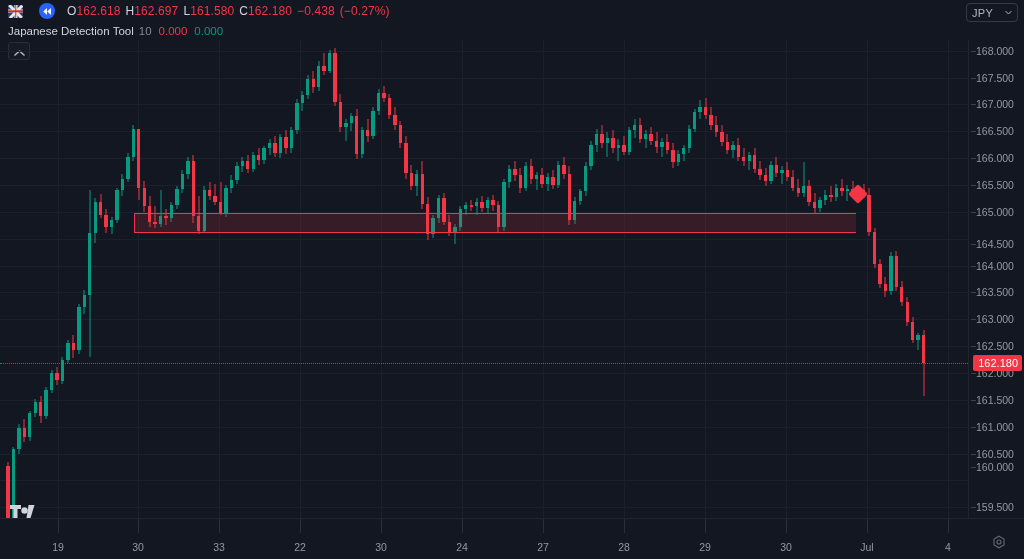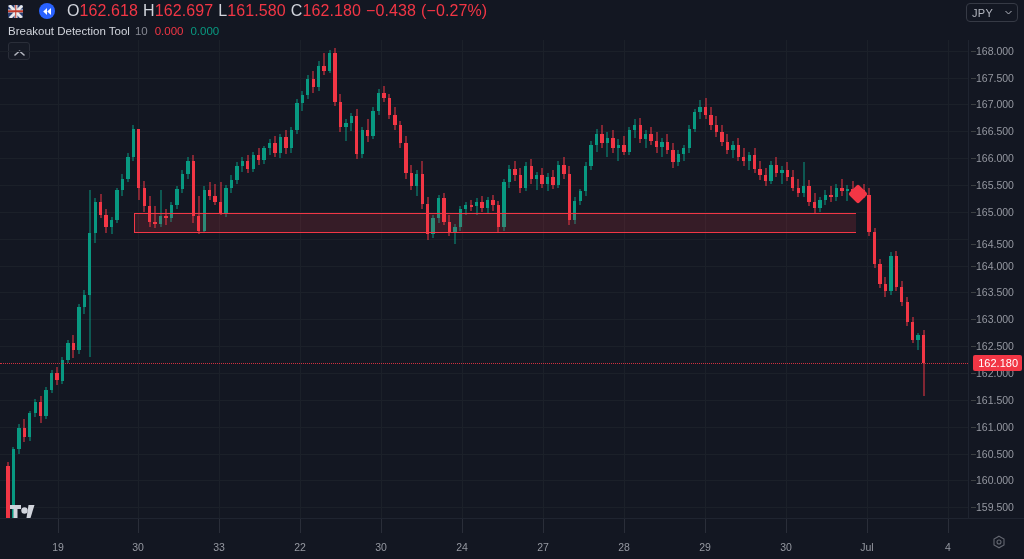--- a/index.html
+++ b/index.html
@@ -52,21 +52,21 @@
     color: #d1d4dc; font-size: 13px; font-weight: 400;
     letter-spacing: .1px;
   }
   .rewind-btn {
     width: 16px; height: 16px; border-radius: 50%;
     background: #2962ff; margin-left: 10px; margin-right: 12px;
     display: flex; align-items: center; justify-content: center;
     flex: 0 0 auto; cursor: pointer;
   }
   .rewind-btn svg { display: block; }
-  .ohlc { font-size: 16px; color: #d1d4dc; letter-spacing: .1px; }
+  .ohlc { font-size: 12px; color: #d1d4dc; letter-spacing: .1px; }
   .ohlc .lbl { color: #d1d4dc; }
   .ohlc .val-down { color: #f23645; }
   .ohlc .sep { display: inline-block; width: 5px; }
 
   .ind-name { color: #d1d4dc; font-size: 11.5px; }
   .ind-param { color: #868993; font-size: 11.5px; margin-left: 5px; }
   .ind-v1 { color: #f23645; font-size: 11.5px; margin-left: 7px; }
   .ind-v2 { color: #089981; font-size: 11.5px; margin-left: 7px; }
 
   
@@ -204,21 +204,21 @@
         <polygon points="5,1 5,8 1.2,4.5" fill="#ffffff"></polygon>
         <polygon points="9,1 9,8 5.2,4.5" fill="#ffffff"></polygon>
       </svg>
     </span>
     <span class="ohlc">
       <span class="lbl">O</span><span class="val-down">162.618</span><span class="sep"></span><span class="lbl">H</span><span class="val-down">162.697</span><span class="sep"></span><span class="lbl">L</span><span class="val-down">161.580</span><span class="sep"></span><span class="lbl">C</span><span class="val-down">162.180</span><span class="sep"></span><span class="val-down">−0.438</span><span class="sep"></span><span class="val-down">(−0.27%)</span>
     </span>
   </div>
 
   <div class="legend-row-2">
-    <span class="ind-name">Breakout Detection Tool</span>
+    <span class="ind-name">Japanese Detection Tool</span>
     <span class="ind-param">10</span>
     <span class="ind-v1">0.000</span>
     <span class="ind-v2">0.000</span>
   </div>
 
   <div class="jpy-select">
     <span class="txt">JPY</span>
     <span class="chev">
       <svg width="7" height="5" viewBox="0 0 7 5">
           <path d="M0.5 1 L3.5 4 L6.5 1" stroke="#b2b5be" stroke-width="1" fill="none"></path>
@@ -956,21 +956,21 @@
       <div class="axis-tick" style="top: 171.865px;">165.000<span class="axis-tick-dash" style="top: 50%;"></span></div>
       <div class="axis-tick" style="top: 204px;">164.500<span class="axis-tick-dash" style="top: 50%;"></span></div>
       <div class="axis-tick" style="top: 225.573px;">164.000<span class="axis-tick-dash" style="top: 50%;"></span></div>
       <div class="axis-tick" style="top: 252.427px;">163.500<span class="axis-tick-dash" style="top: 50%;"></span></div>
       <div class="axis-tick" style="top: 279.281px;">163.000<span class="axis-tick-dash" style="top: 50%;"></span></div>
       <div class="axis-tick" style="top: 306.135px;">162.500<span class="axis-tick-dash" style="top: 50%;"></span></div>
       <div class="axis-tick" style="top: 332.989px;">162.000<span class="axis-tick-dash" style="top: 50%;"></span></div>
       <div class="axis-tick" style="top: 359.843px;">161.500<span class="axis-tick-dash" style="top: 50%;"></span></div>
       <div class="axis-tick" style="top: 386.697px;">161.000<span class="axis-tick-dash" style="top: 50%;"></span></div>
       <div class="axis-tick" style="top: 413.551px;">160.500<span class="axis-tick-dash" style="top: 50%;"></span></div>
-      <div class="axis-tick" style="top: 440px; text-align: center;">160.000<span class="axis-tick-dash" style="top: 50%;"></span></div>
+      <div class="axis-tick" style="top: 427px; text-align: center;">160.000<span class="axis-tick-dash" style="top: 50%;"></span></div>
       <div class="axis-tick" style="top: 467.258px;">159.500<span class="axis-tick-dash" style="top: 50%;"></span></div>
       <div class="price-tag" style="top: 323.321px;">162.180</div>
     </div>
 
   <div class="time-axis" id="timeAxis">
       <div class="tv-grid-v-axis" style="left: 58px;"></div>
       <div class="time-tick" style="left: 58px;">19</div>
       <div class="tv-grid-v-axis" style="left: 138px;"></div>
       <div class="time-tick" style="left: 138px;">30</div>
       <div class="tv-grid-v-axis" style="left: 219px;"></div>

